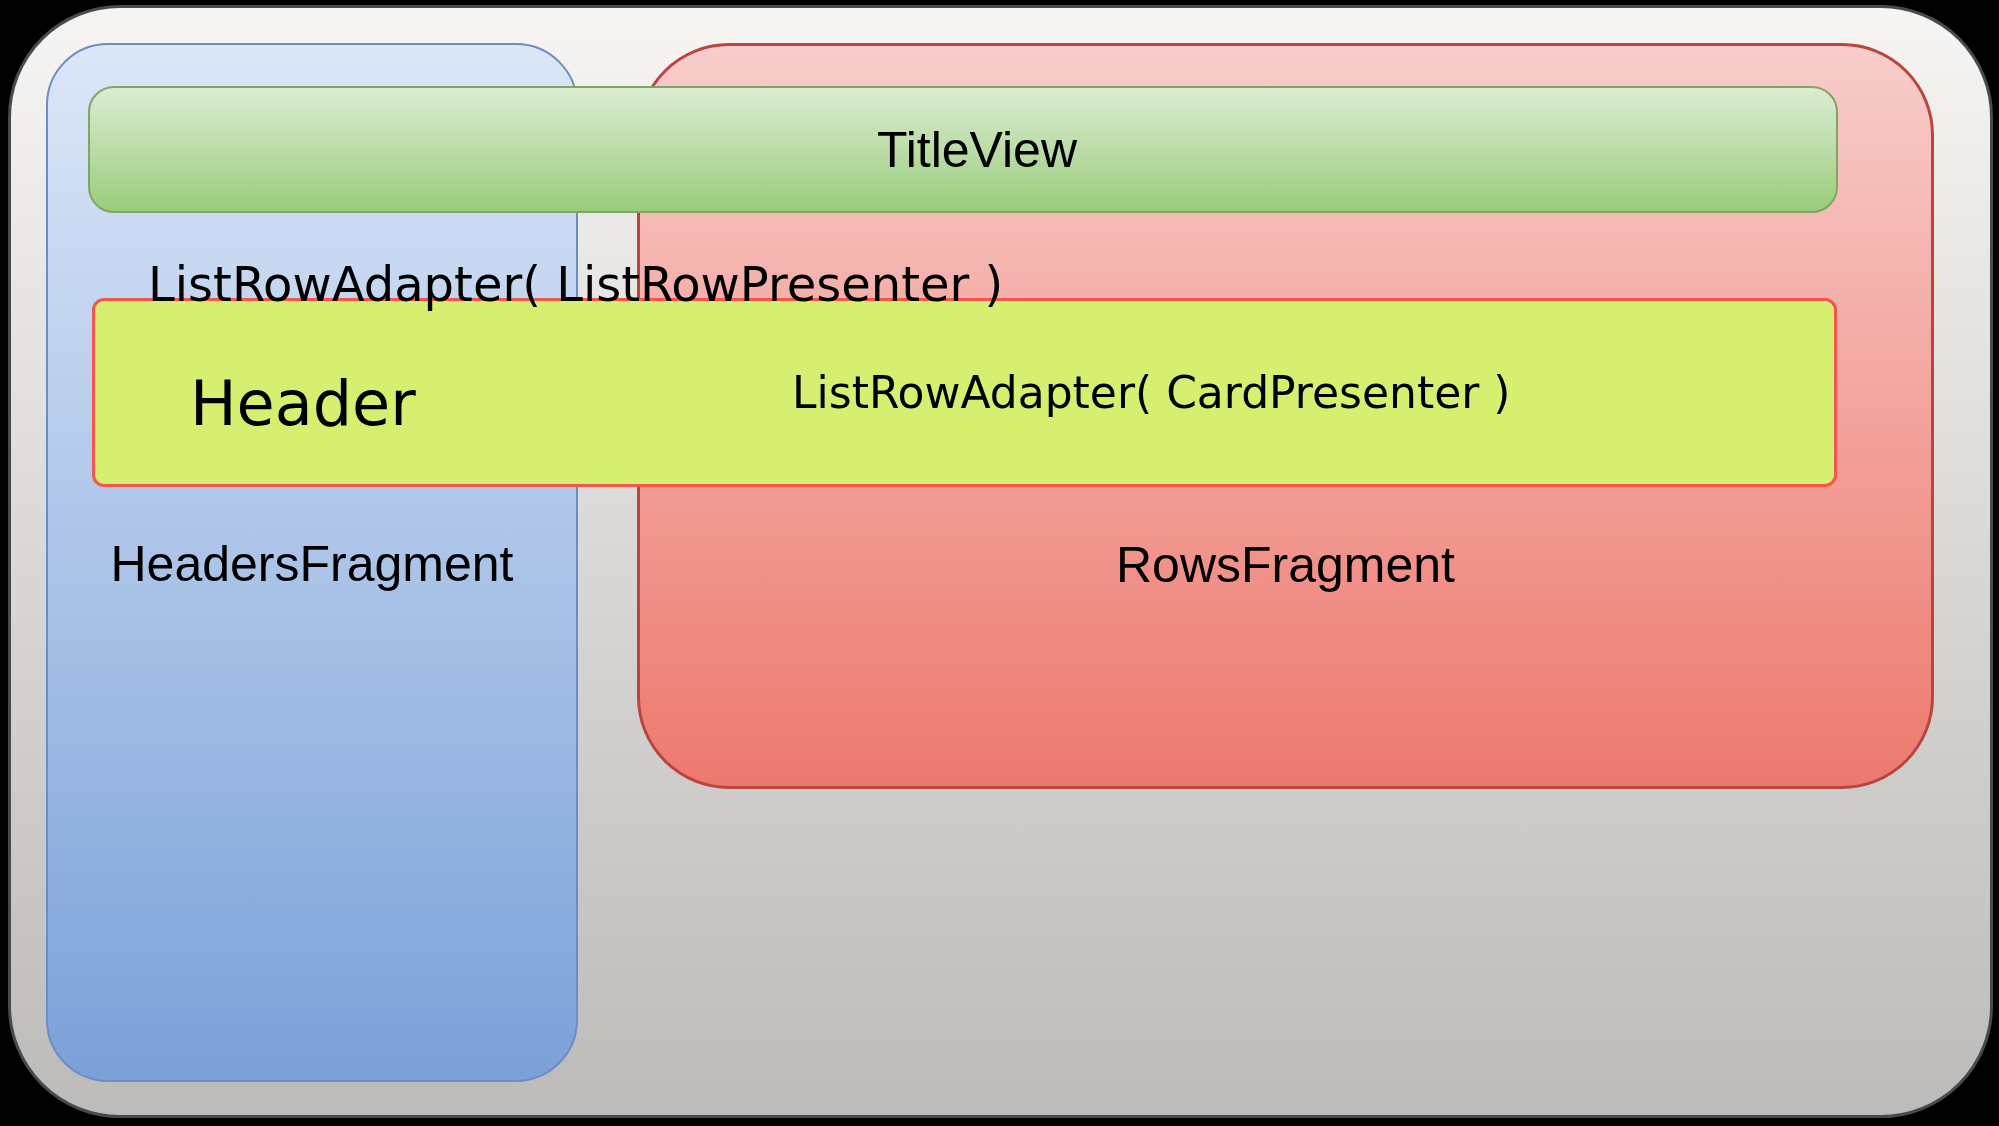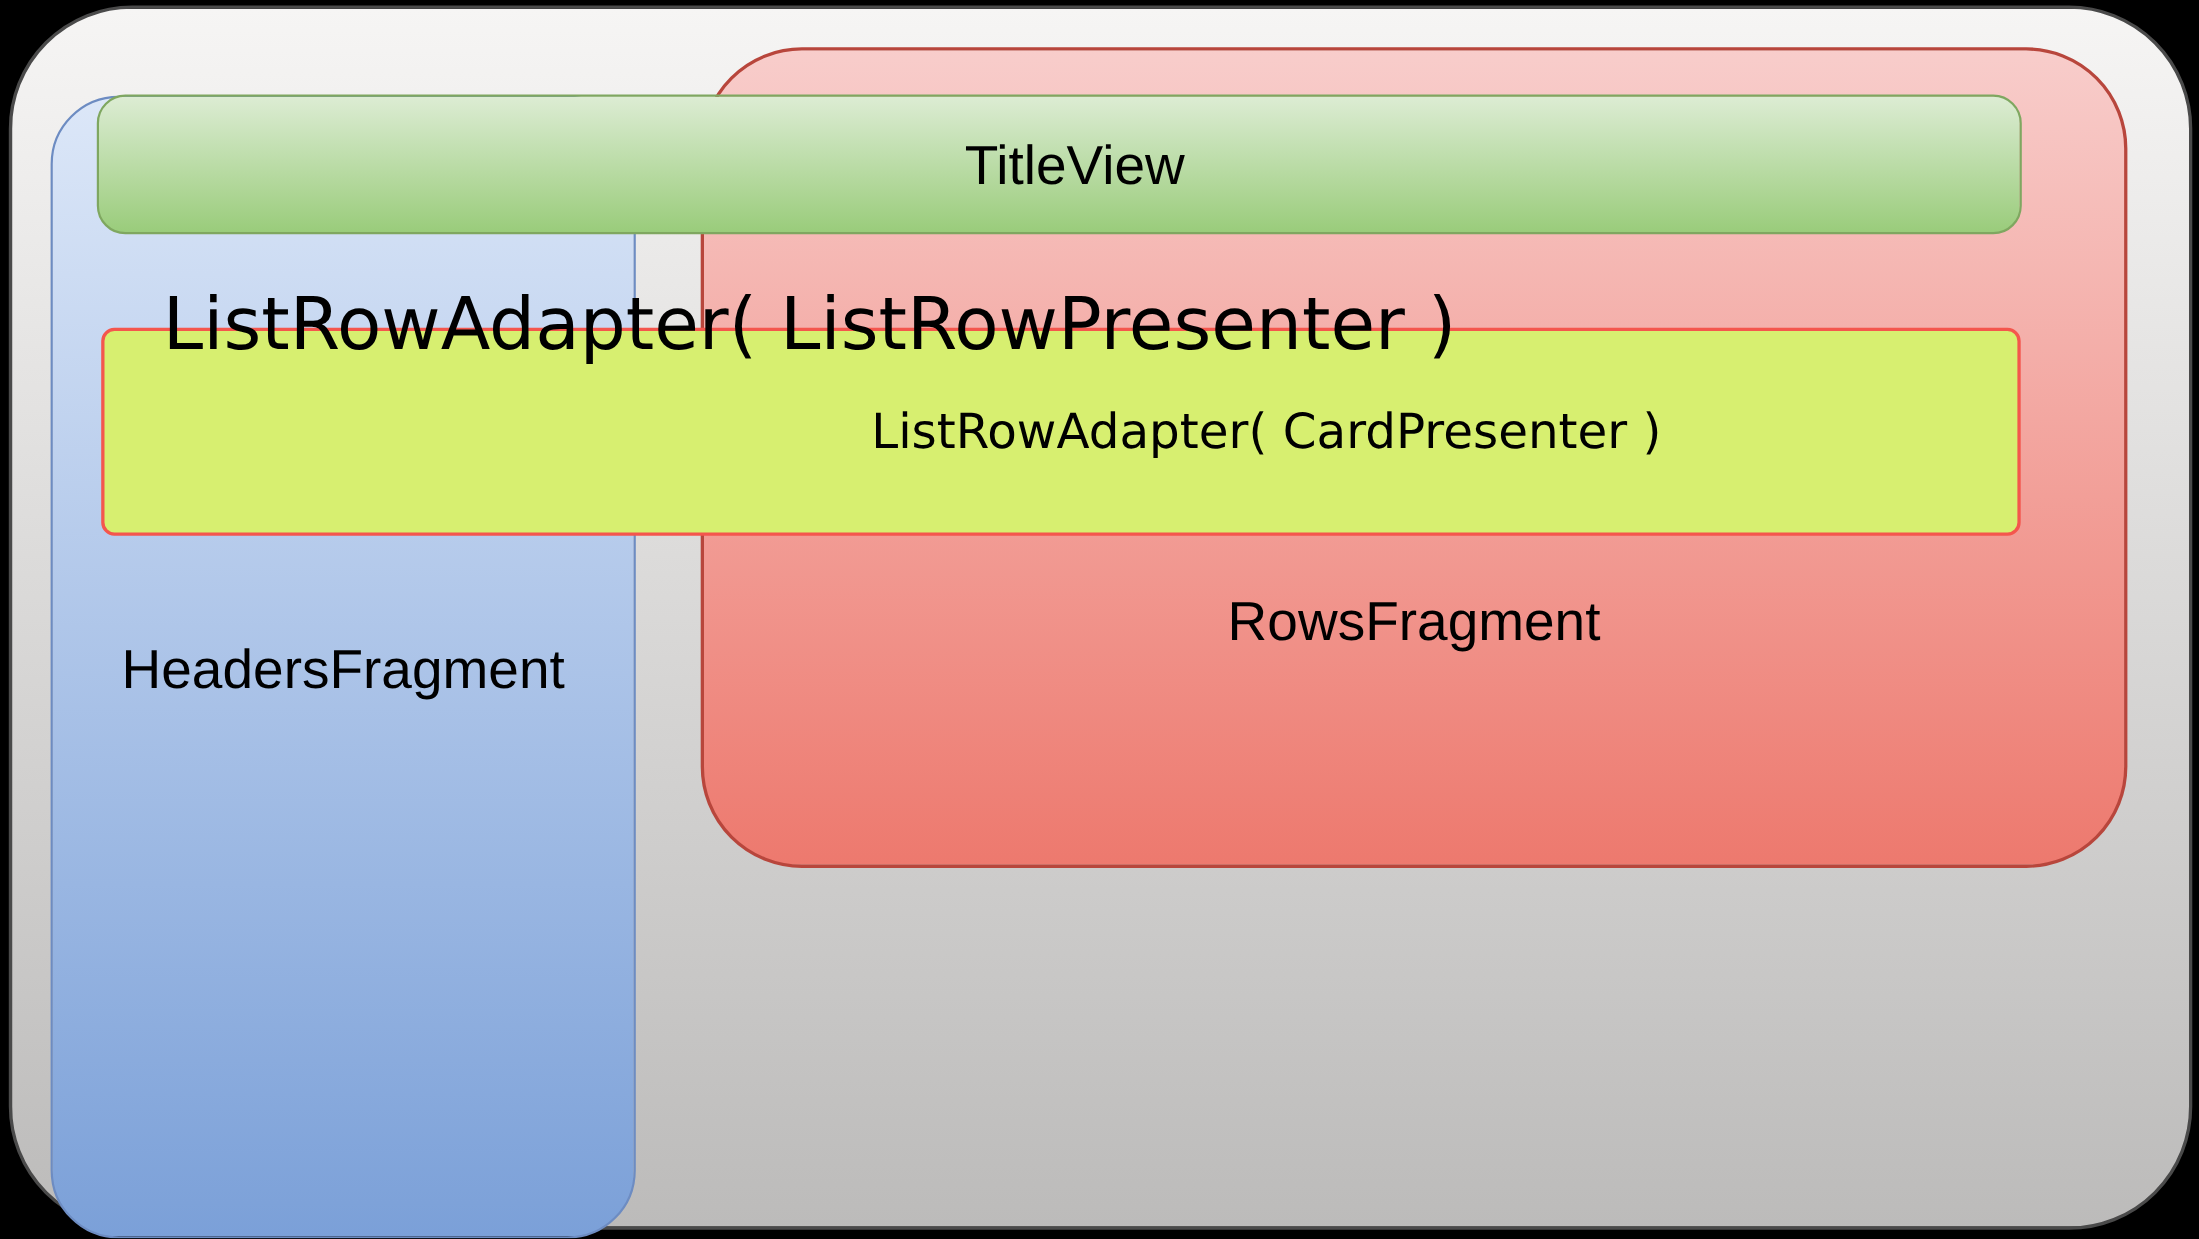--- a/index.html
+++ b/index.html
@@ -29,21 +29,20 @@
   .panel {
     position: absolute;
     box-sizing: border-box;
   }
   .headers-panel {
     left: 46px; top: 43px;
     width: 532px; height: 1039px;
     border: 2px solid var(--headers_border, #6d8cc2);
     border-radius: 62px;
     background: linear-gradient(180deg, var(--headers_top, #dce7f8) 0%, var(--headers_bottom, #7ba0d8) 100%);
-    margin-top: 44px;
   }
   .rows-panel {
     left: 637px; top: 43px;
     width: 1297px; height: 746px;
     border: 3px solid var(--rows_border, #b8463c);
     border-radius: 92px;
     background: linear-gradient(180deg, var(--rows_top, #f8cdcb) 0%, var(--rows_bottom, #ed796e) 100%);
   }
   .panel-label {
     position: absolute;
@@ -95,21 +94,21 @@
     position: absolute;
     left: 697px; top: 66px;
     font-size: 44px;
     line-height: normal;
     font-family: "DejaVu Sans", sans-serif;
     white-space: nowrap;
   }
   .adapter-overlay {
     position: absolute;
     left: 148px; top: 256px;
-    font-size: 66px;
+    font-size: 48px;
     line-height: normal;
     font-family: "DejaVu Sans", sans-serif;
     white-space: nowrap;
     color: var(--text, #000);
   }
 </style>
 </head>
 <body>
 
 <div class="canvas">
@@ -122,18 +121,19 @@
 
   <div class="panel rows-panel">
     <div class="panel-label">RowsFragment</div>
   </div>
 
   <div class="title-bar">
     <span>TitleView</span>
   </div>
 
   <div class="row-box">
+    <span class="header-label">Header</span>
     <span class="card-adapter-label">ListRowAdapter( CardPresenter )</span>
   </div>
 
   <div class="adapter-overlay">ListRowAdapter( ListRowPresenter )</div>
 
 </div>
 
 </body></html>

